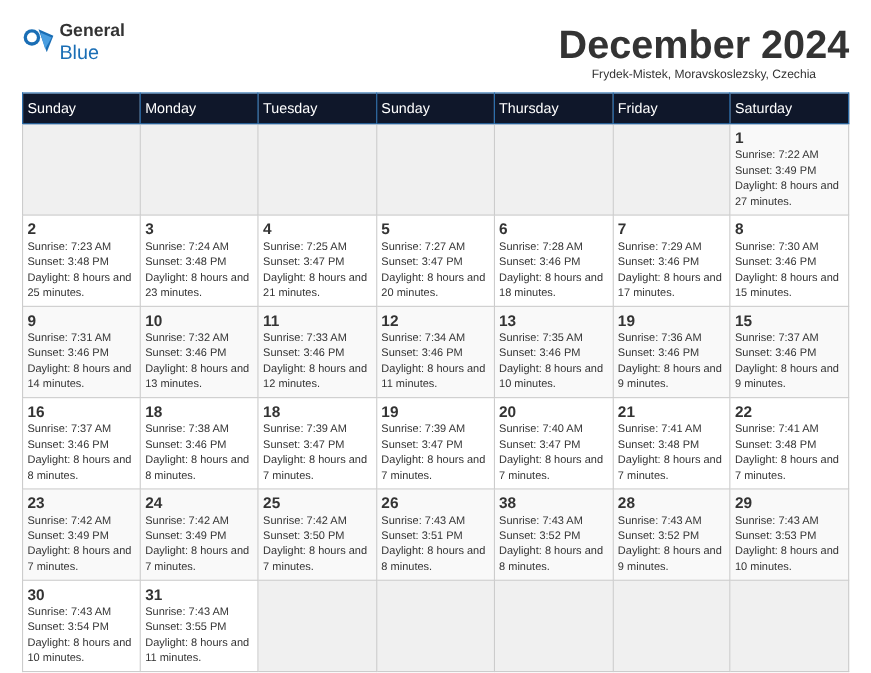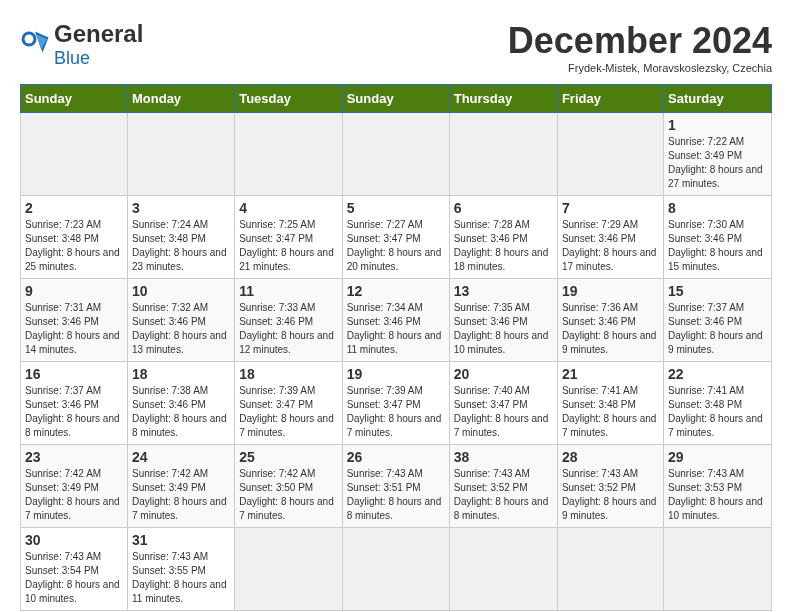--- a/index.html
+++ b/index.html
@@ -19,43 +19,43 @@
     .logo {
       display: flex;
       align-items: center;
       gap: 4px;
     }
     .logo-icon {
       width: 30px;
       height: 30px;
     }
     .title-block {
-      text-align: right;
+      text-align: center;
     }
     .month-title {
       font-size: 36px;
       font-weight: bold;
       color: #333;
     }
     .location-title {
       font-size: 11px;
       color: #333;
     }
     .calendar-table {
       width: 100%;
       border-collapse: collapse;
       font-size: 11px;
     }
     .calendar-table thead tr th {
-      background-color: #4d7c0f;
+      background-color: #0f172a;
       color: #fff;
       padding: 6px 4px;
       text-align: left;
       font-size: 13px;
-      font-weight: bold;
+      font-weight: normal;
       border: 1px solid #2c6fad;
     }
     .calendar-table tbody tr td {
       border: 1px solid #ccc;
       vertical-align: top;
       padding: 4px;
       width: 113px;
       min-height: 80px;
       background: #fff;
     }
@@ -83,21 +83,21 @@
 
 <div class="header-section">
   <div class="logo">
     <svg class="logo-icon" viewBox="0 0 40 40" xmlns="http://www.w3.org/2000/svg">
       <circle cx="12" cy="12" r="10" fill="#1a6eb5"></circle>
       <circle cx="12" cy="12" r="6" fill="white"></circle>
       <polygon points="20,2 38,10 30,30" fill="#1a6eb5"></polygon>
       <polygon points="22,6 36,12 28,26" fill="#4a9ee0"></polygon>
     </svg>
     <div>
-      <span style="font-size:24px;font-weight:bold;color:#333;">General</span><br>
+      <span style="font-size:16px;font-weight:bold;color:#333;">General</span><br>
       <span style="font-size:18px;font-weight:normal;color:#1a6eb5;">Blue</span>
     </div>
   </div>
   <div class="title-block">
     <div class="month-title">December 2024</div>
     <div class="location-title">Frydek-Mistek, Moravskoslezsky, Czechia</div>
   </div>
 </div>
 
 <table class="calendar-table">

